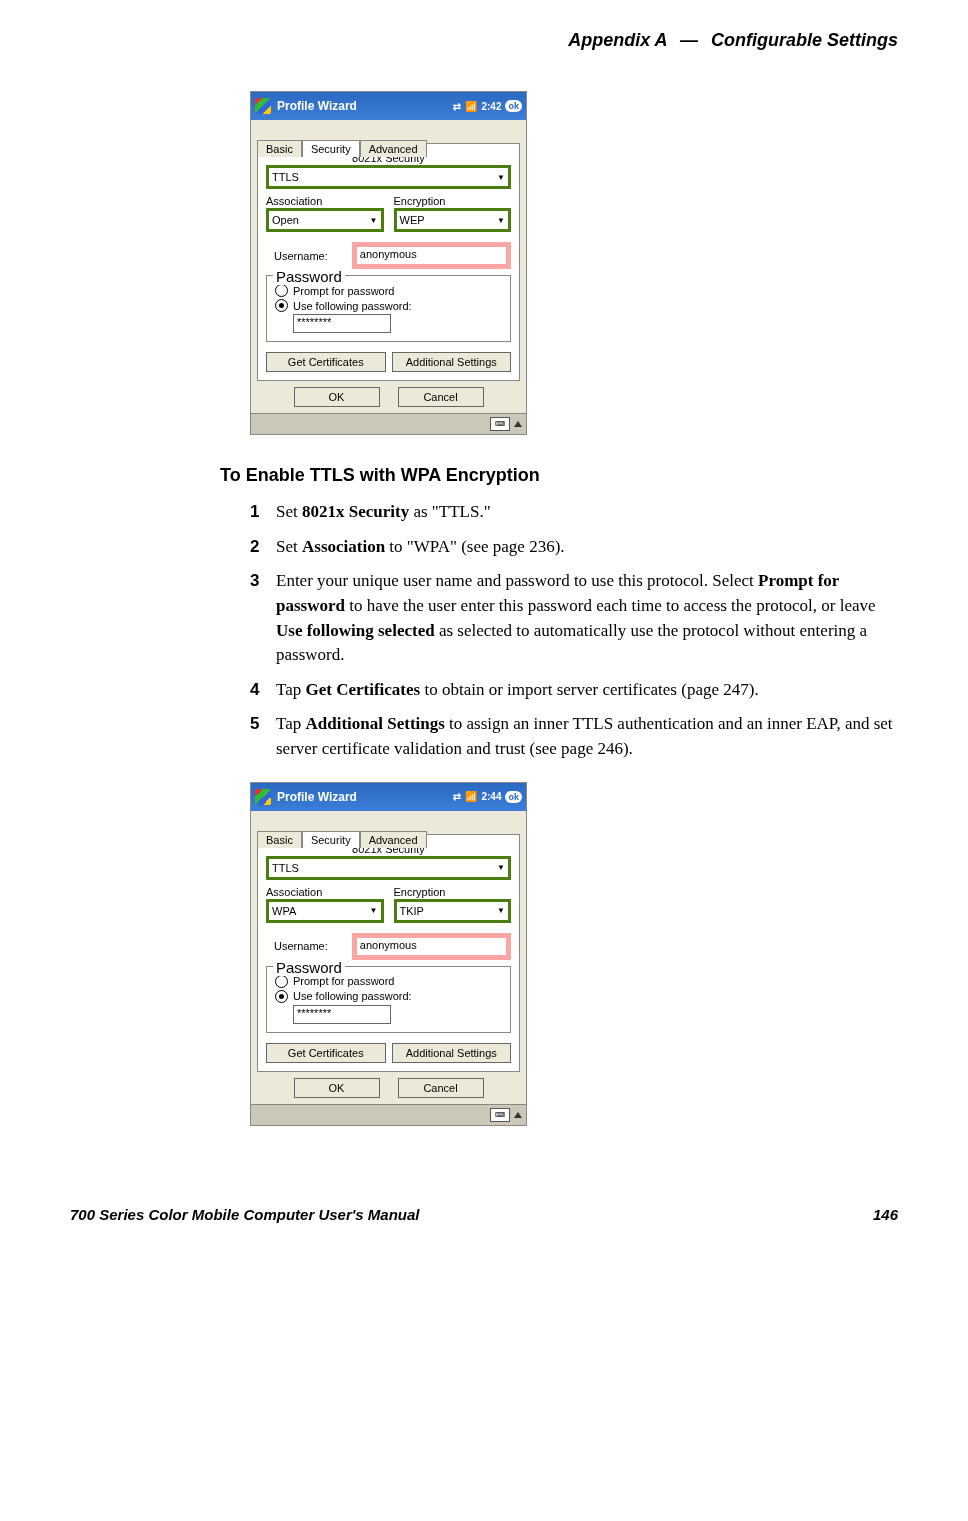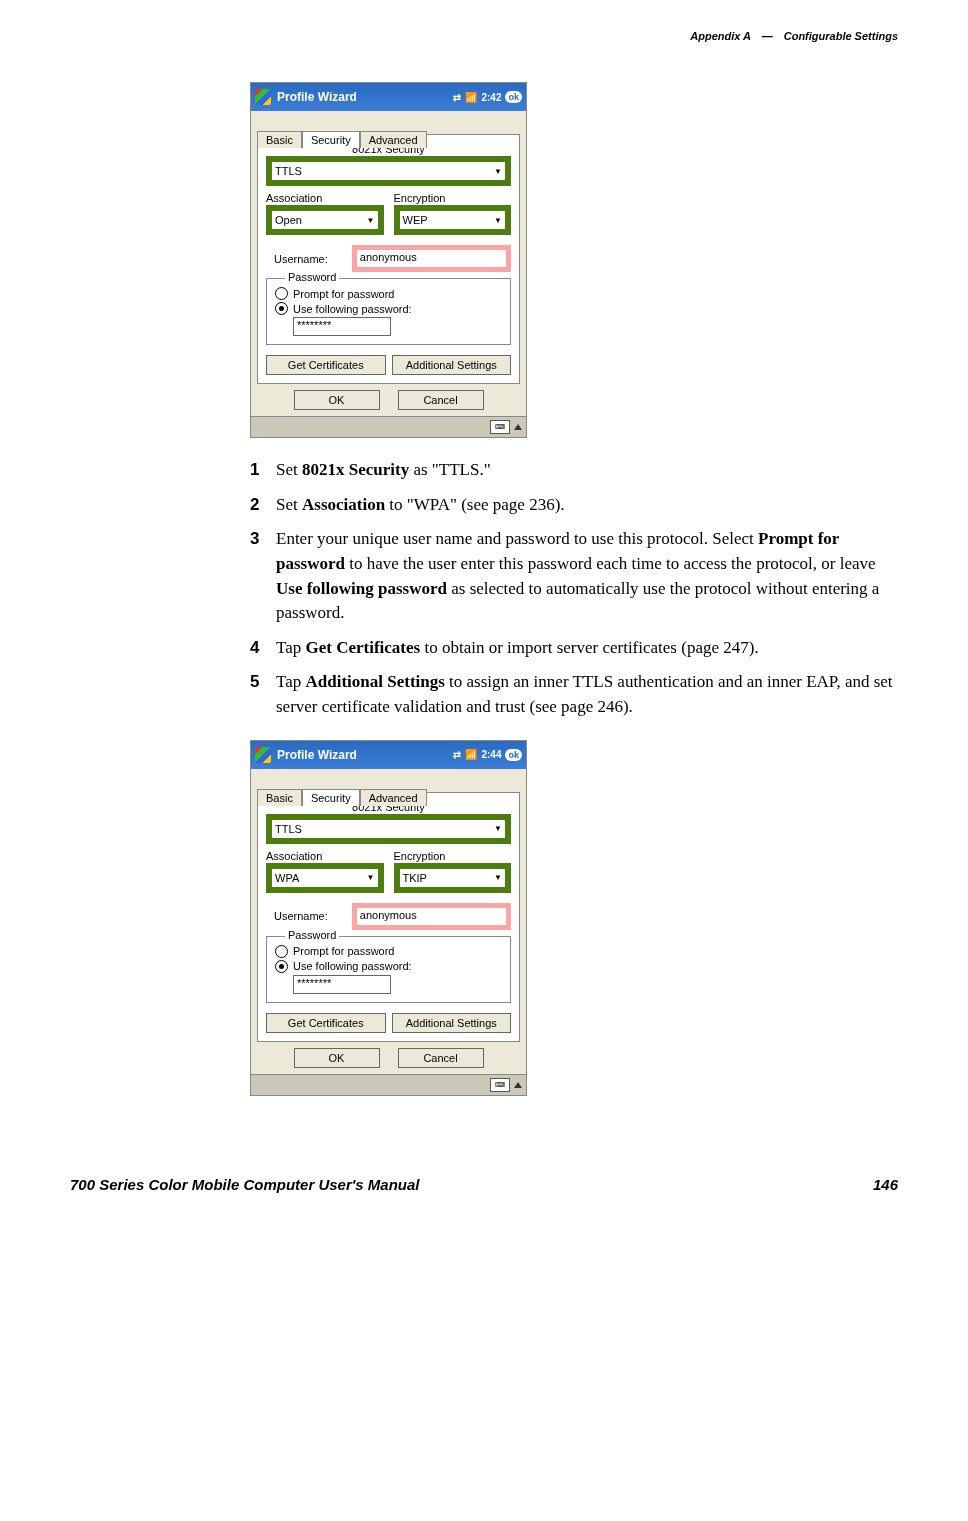--- a/index.html
+++ b/index.html
@@ -10,21 +10,21 @@
     color: #000;
     width: 968px;
   }
   .page {
     padding: 30px 70px 40px 70px;
     box-sizing: border-box;
   }
   .header {
     text-align: right;
     font-family: Arial, sans-serif;
-    font-size: 11px;
+    font-size: 18px;
     font-weight: bold;
     font-style: italic;
     margin-bottom: 40px;
   }
   .header .sep { margin: 0 8px; }
   .footer {
     display: flex;
     justify-content: space-between;
     font-family: Arial, sans-serif;
     font-size: 15px;
@@ -89,21 +89,21 @@
   }
   .tabcontent {
     border: 1px solid #888;
     background: #fff;
     margin: 0 6px;
     padding: 8px;
   }
   .fieldlabel { font-size: 11px; margin-bottom: 1px; }
   .centerlabel { text-align: center; }
   .dropdown {
-    border: 6px solid #4d7c0f;
+    border: 3px solid #4d7c0f;
     background: #fff;
     display: flex;
     justify-content: space-between;
     align-items: center;
     padding: 1px 3px;
     font-size: 11px;
     height: 16px;
   }
   .dropdown .arrow { font-size: 8px; }
   .row2 {
@@ -128,24 +128,24 @@
   }
   .groupbox {
     border: 1px solid #888;
     position: relative;
     padding: 6px 8px 8px 8px;
     margin-top: 6px;
   }
   .groupbox .legend {
     position: absolute;
     top: -8px;
-    left: 18px;
+    left: 6px;
     background: #fff;
     padding: 0 3px;
-    font-size: 11px;
+    font-size: 15px;
   }
   .radio-row {
     display: flex;
     align-items: center;
     gap: 5px;
     margin: 2px 0;
   }
   .radio {
     width: 11px; height: 11px;
     border: 1px solid #000;
@@ -316,38 +316,39 @@
         <div class="winbtn">OK</div>
         <div class="winbtn">Cancel</div>
       </div>
       <div class="bottombar">
         <span class="kbdicon">⌨</span>
         <span class="uparr"></span>
       </div>
     </div>
   </div>
 
+  <div class="section-heading">To Enable TTLS with WPA Encryption</div>
 
   <ol class="steps">
     <li>
       <span class="num">1</span>
       <span>
         <span>Set </span><span class="b">8021x Security</span><span> as "TTLS."</span>
       </span>
     </li>
     <li>
       <span class="num">2</span>
       <span>
         <span>Set </span><span class="b">Association</span><span> to "WPA" (see page 236).</span>
       </span>
     </li>
     <li>
       <span class="num">3</span>
       <span>
-        <span>Enter your unique user name and password to use this protocol. Select </span><span class="b">Prompt for password</span><span> to have the user enter this password each time to access the protocol, or leave </span><span class="b">Use following password</span><span> as selected to automatically use the protocol without entering a password.</span>
+        <span>Enter your unique user name and password to use this protocol. Select </span><span class="b">Prompt for password</span><span> to have the user enter this password each time to access the protocol, or leave </span><span class="b">Use following selected</span><span> as selected to automatically use the protocol without entering a password.</span>
       </span>
     </li>
     <li>
       <span class="num">4</span>
       <span>
         <span>Tap </span><span class="b">Get Certificates</span><span> to obtain or import server certificates (page 247).</span>
       </span>
     </li>
     <li>
       <span class="num">5</span>

